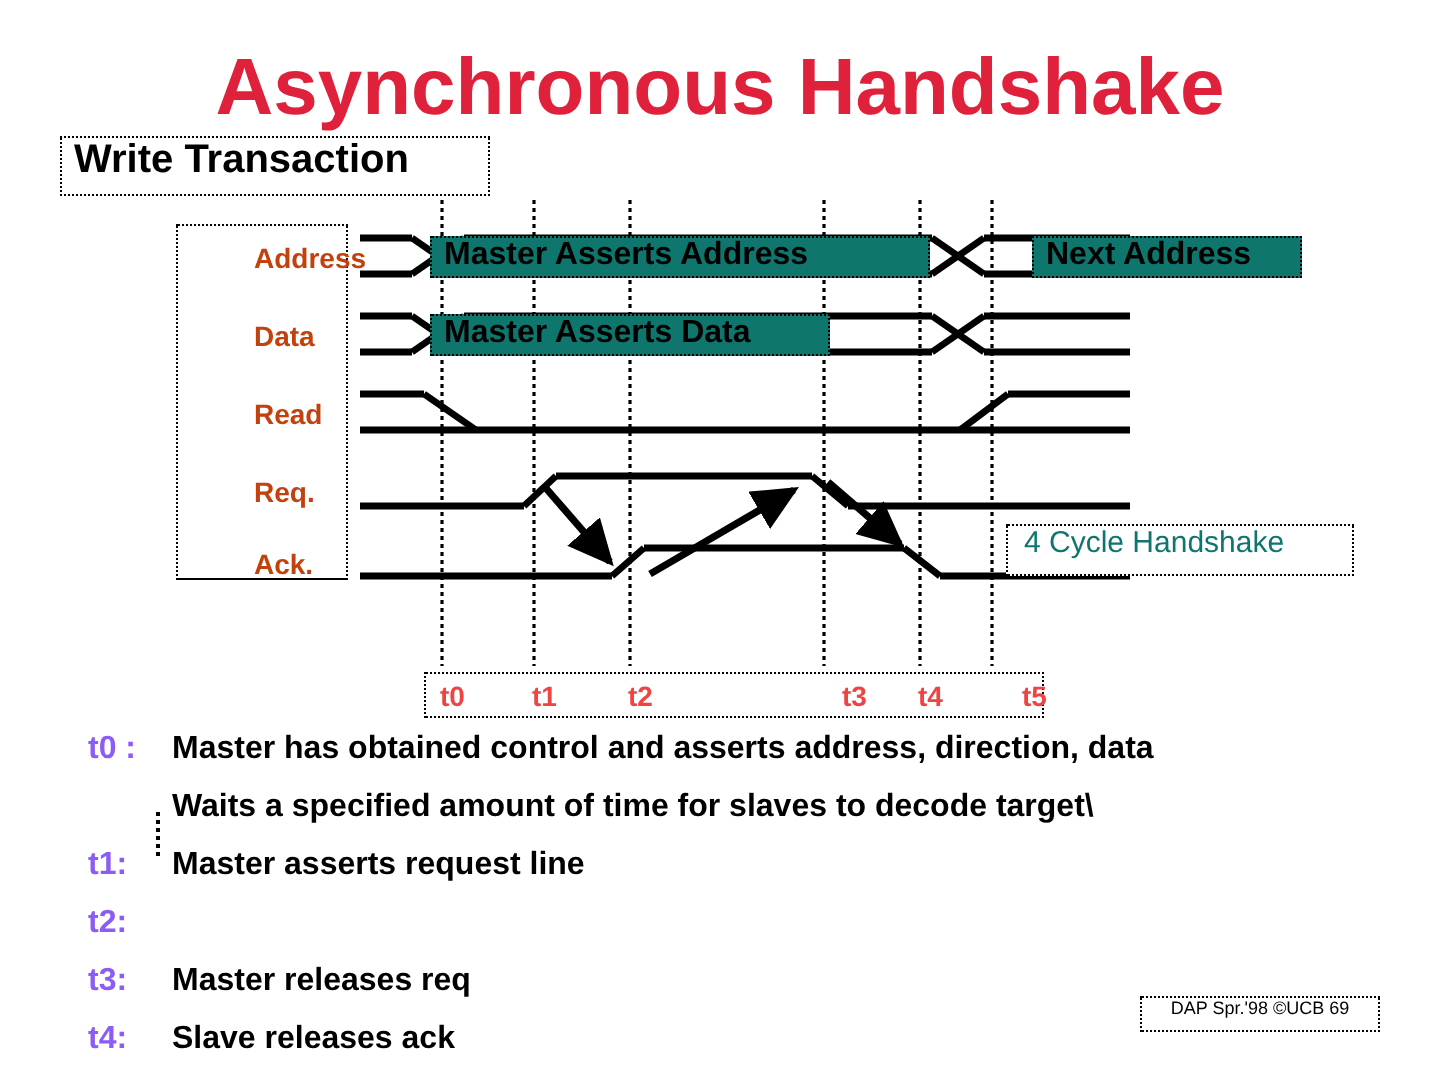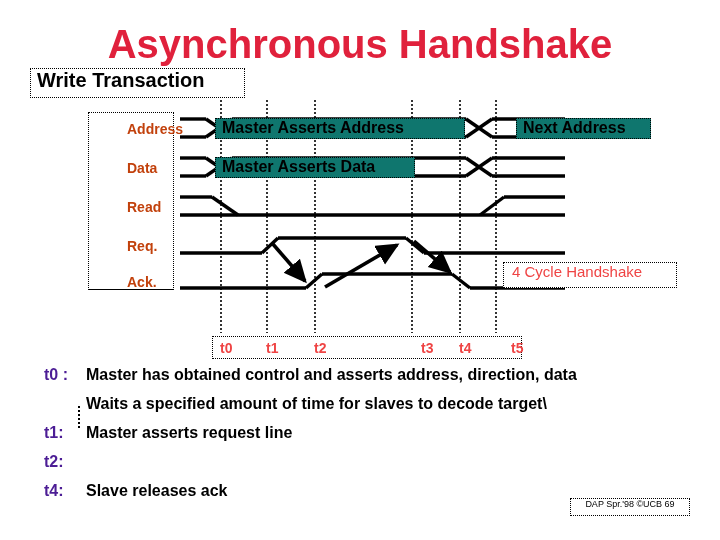--- a/index.html
+++ b/index.html
@@ -36,40 +36,40 @@
   .valbox{
     font-size:16px;font-weight:bold;color:#000;padding-left:6px;padding-right:4px;
     height:21px;background:#0f766e;
   }
   .valbox.va{left:215px;top:118px;width:250px;}
   .valbox.vn{left:516px;top:118px;width:135px;}
   .valbox.vd{left:215px;top:157px;width:200px;}
 
   .hsbox{
     left:503px;top:262px;width:174px;height:26px;
-    font-size:15px;font-weight:normal;color:#ef4444;padding-left:8px;
+    font-size:15px;font-weight:normal;color:#0f766e;padding-left:8px;
   }
 
   .tbox{
     left:212px;top:336px;width:310px;height:23px;
     display:block;padding:0;
   }
   .tlab{position:absolute;top:3px;font-size:14px;font-weight:bold;color:#ef4444;}
 
   .footer{
     left:570px;top:498px;width:120px;height:18px;
     font-size:9px;font-weight:normal;color:#000;
     justify-content:center;
   }
 
   svg.wf{position:absolute;left:0;top:0;width:720px;height:540px;pointer-events:none;}
 
   .bullets{position:absolute;left:44px;top:366px;width:660px;}
   .brow{display:flex;align-items:flex-start;margin-bottom:5px;height:24px;}
-  .bt{width:42px;flex:0 0 42px;font-size:16px;font-weight:bold;color:#4c1d95;}
+  .bt{width:42px;flex:0 0 42px;font-size:16px;font-weight:bold;color:#8b5cf6;}
   .bx{font-size:16px;font-weight:bold;color:#000;white-space:nowrap;}
   .artifact{
     position:absolute;left:78px;top:406px;width:2px;height:22px;
     border-left:2px dotted #000;
   }
 </style>
 </head>
 <body>
 
 <div id="slide">
@@ -198,20 +198,24 @@
       <span class="bx">Waits a specified amount of time for slaves to decode target\</span>
     </div>
     <div class="brow">
       <span class="bt">t1:</span>
       <span class="bx">Master asserts request line</span>
     </div>
     <div class="brow">
       <span class="bt">t2:</span>
     </div>
     <div class="brow">
+      <span class="bt">t3:</span>
+      <span class="bx">Master releases req</span>
+    </div>
+    <div class="brow">
       <span class="bt">t4:</span>
       <span class="bx">Slave releases ack</span>
     </div>
   </div>
 
   <div class="artifact"></div>
 
   <div class="dbox footer">
     <span>DAP Spr.'98 ©UCB 69</span>
   </div>

